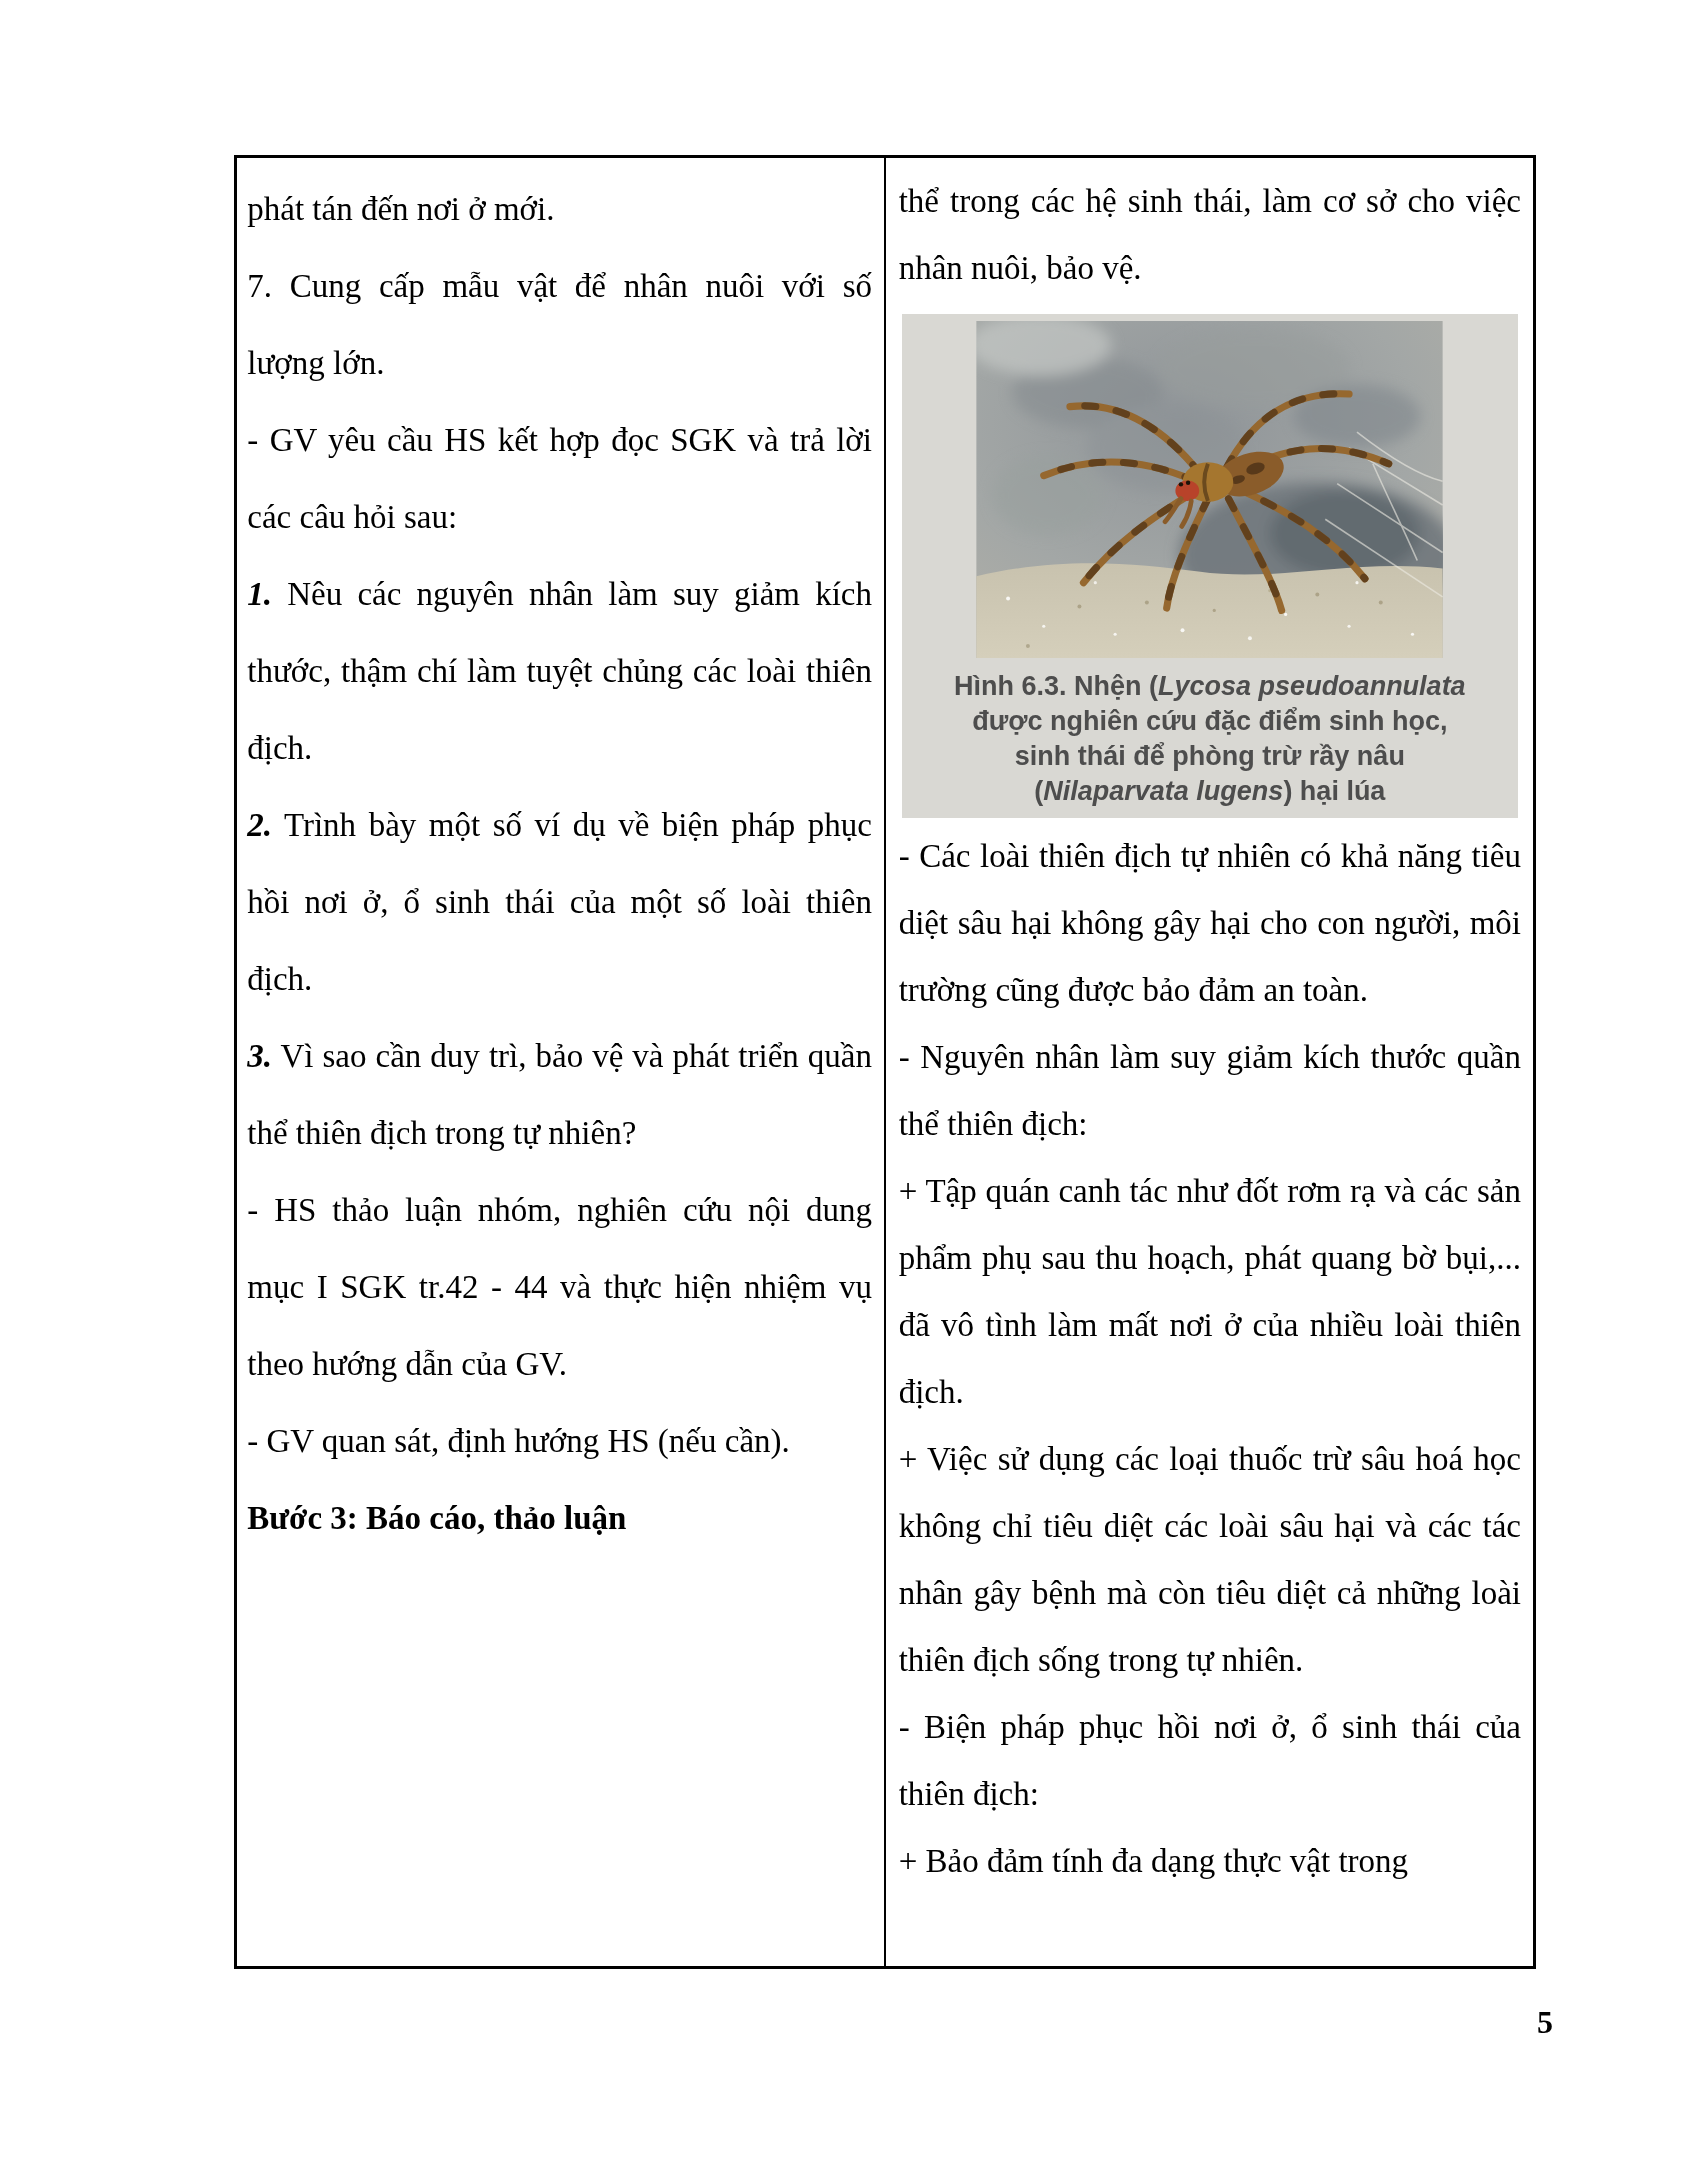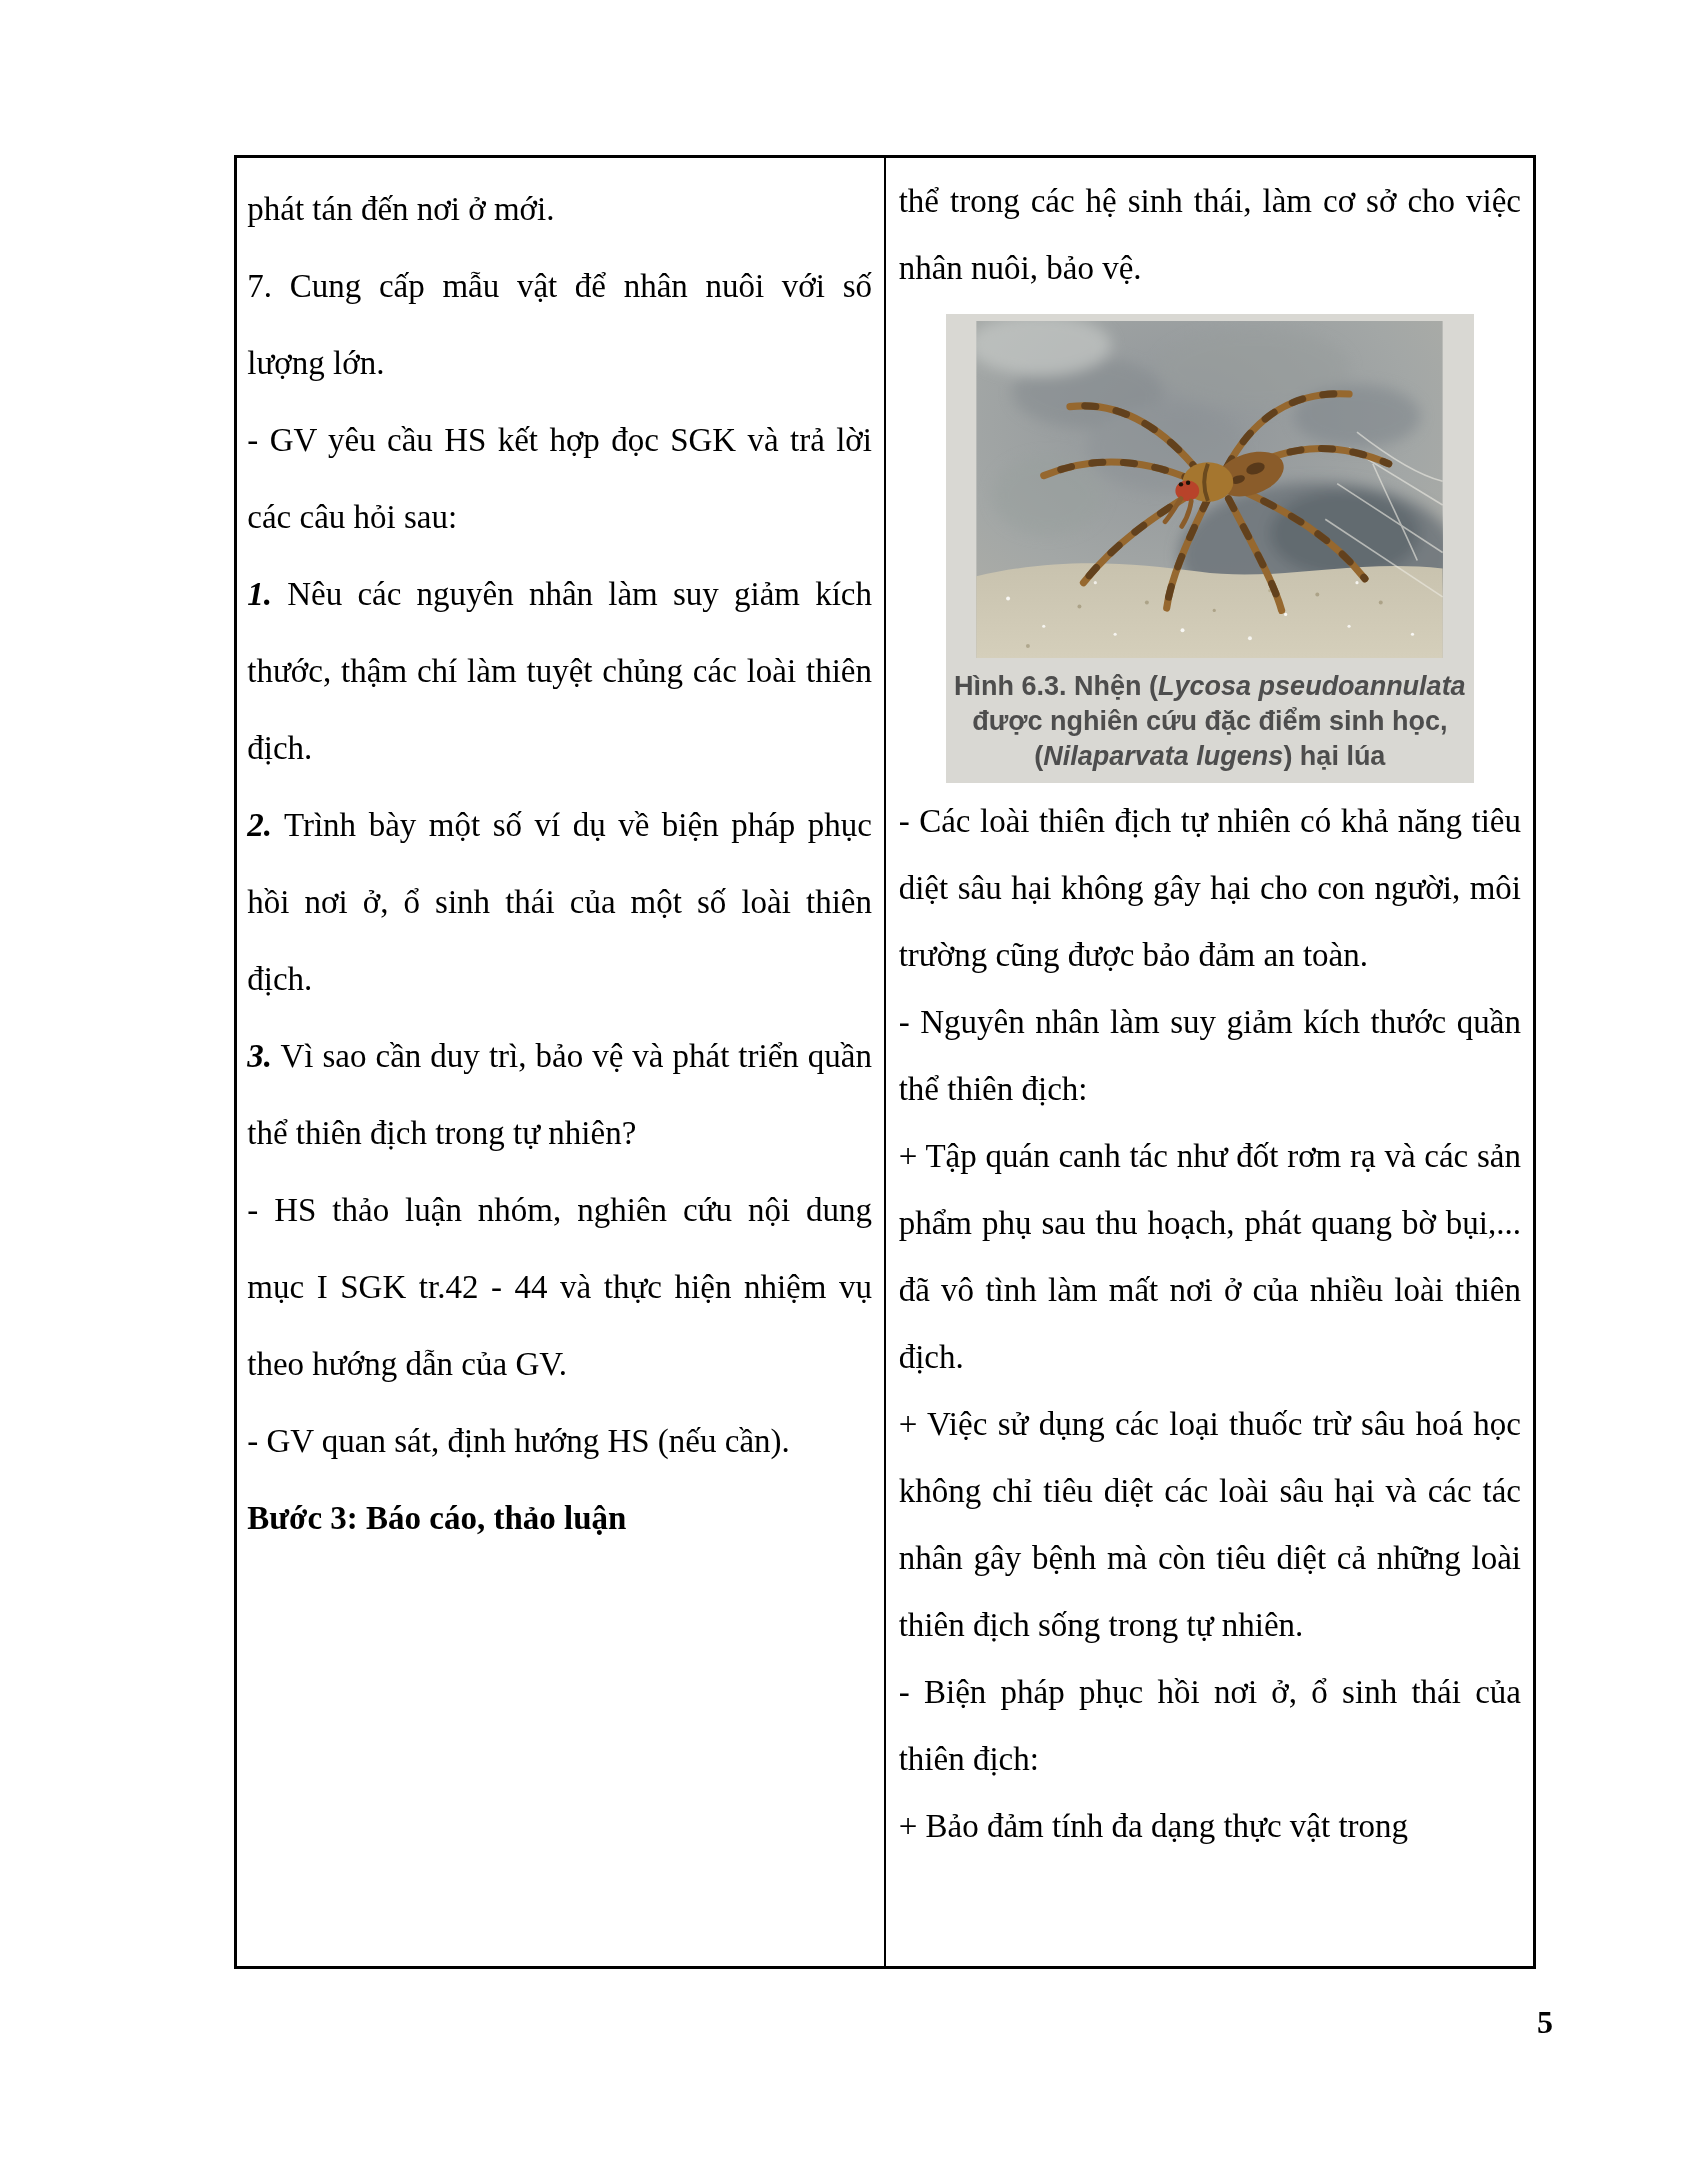--- a/index.html
+++ b/index.html
@@ -36,21 +36,21 @@
     text-justify:inter-word;
   }
   .cell.left p{line-height:77px;}
   .cell.right p{line-height:67px;}
   .seg-n{font-style:normal;font-weight:normal;}
   .seg-b{font-weight:bold;}
   .seg-i{}
   .seg-bi{font-weight:bold;font-style:italic;}
 
   .figure{
-    width:528px;
+    width:616px;
     margin:12.7px auto 4.8px;
     padding:6.4px 0 9.5px;
     background:var(--figure-background,#d9d8d3);
   }
   .photo{
     display:block;
     width:467px;height:337px;
     margin:0 auto;
   }
   .caption{
@@ -197,20 +197,21 @@
               <circle cx="267" cy="204" r="2.8" fill="#1c1208"></circle>
               <path d="M258,224 C250,236 245,245 238,253" stroke="#8a5c2a" stroke-width="6" fill="none" stroke-linecap="round"></path>
               <path d="M271,227 C269,240 265,250 259,259" stroke="#8a5c2a" stroke-width="6" fill="none" stroke-linecap="round"></path>
             </g>
           </g>
         </svg>
 
         <figcaption class="caption">
             <div class="caption-line"><span class="seg-b">Hình 6.3. Nhện (</span><span class="seg-bi">Lycosa pseudoannulata</span></div>
             <div class="caption-line"><span class="seg-b">được nghiên cứu đặc điểm sinh học,</span></div>
+            <div class="caption-line"><span class="seg-b">sinh thái để phòng trừ rầy nâu</span></div>
             <div class="caption-line"><span class="seg-b">(</span><span class="seg-bi">Nilaparvata lugens</span><span class="seg-b">) hại lúa</span></div>
           </figcaption>
       </figure>
 
       <div>
           <p><span class="seg-n">- Các loài thiên địch tự nhiên có khả năng tiêu diệt sâu hại không gây hại cho con người, môi trường cũng được bảo đảm an toàn.</span></p>
           <p><span class="seg-n">- Nguyên nhân làm suy giảm kích thước quần thể thiên địch:</span></p>
           <p><span class="seg-n">+ Tập quán canh tác như đốt rơm rạ và các sản phẩm phụ sau thu hoạch, phát quang bờ bụi,... đã vô tình làm mất nơi ở của nhiều loài thiên địch.</span></p>
           <p><span class="seg-n">+ Việc sử dụng các loại thuốc trừ sâu hoá học không chỉ tiêu diệt các loài sâu hại và các tác nhân gây bệnh mà còn tiêu diệt cả những loài thiên địch sống trong tự nhiên.</span></p>
           <p><span class="seg-n">- Biện pháp phục hồi nơi ở, ổ sinh thái của thiên địch:</span></p>

